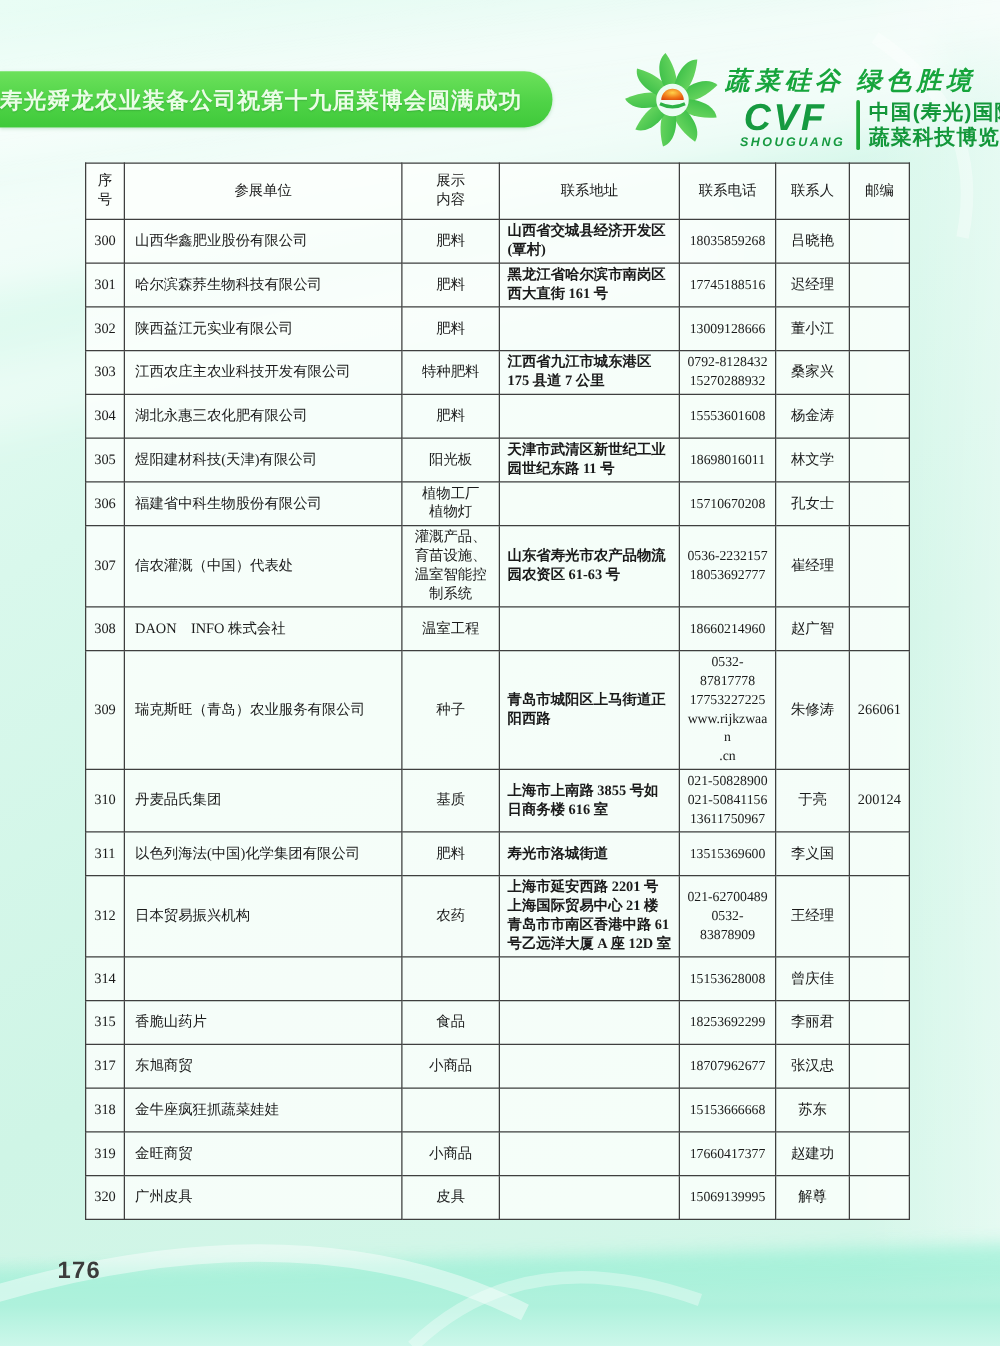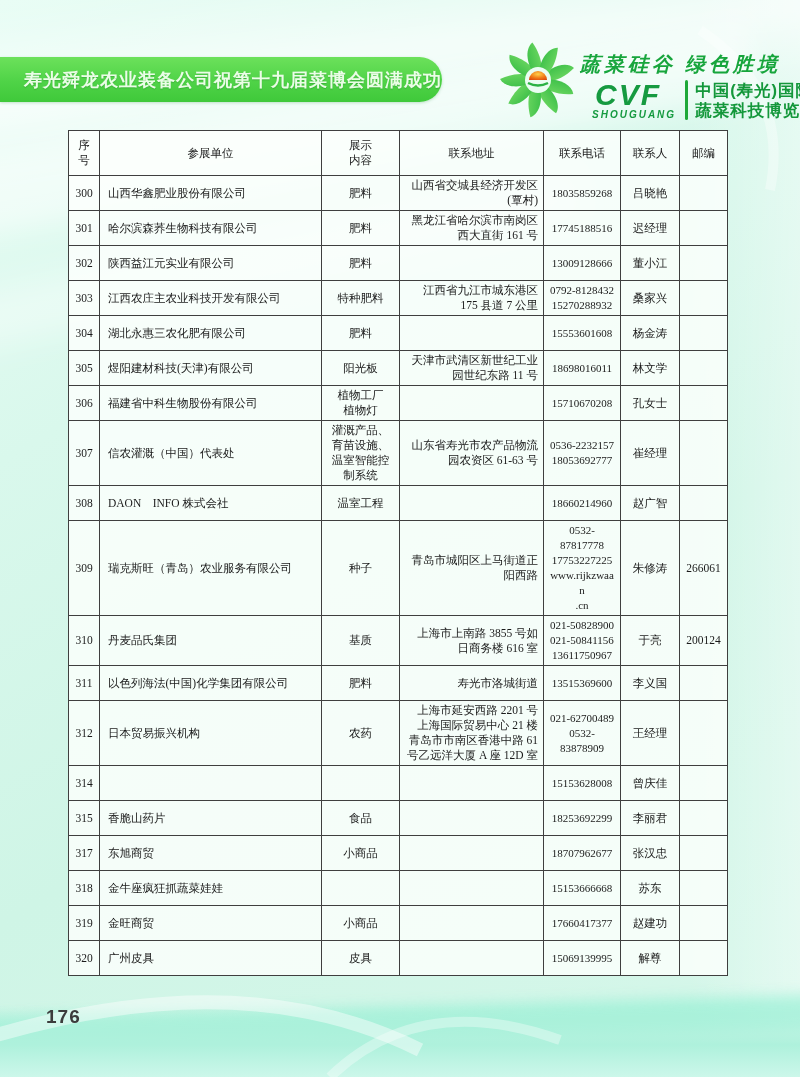--- a/index.html
+++ b/index.html
@@ -18,21 +18,21 @@
   .d6{right:0;top:0;width:110px;height:1077px;
       background:linear-gradient(90deg,rgba(255,255,255,0),rgba(255,255,255,.38));}
   .d4{top:1006px;left:-60px;width:950px;height:38px;background:#8beed0;opacity:.6;
       transform:rotate(-1.6deg);filter:blur(7px);}
   .d5{bottom:0;left:0;width:800px;height:72px;
       background:linear-gradient(180deg,rgba(178,242,222,0) 0%,#aef1dc 55%,#ccf7ea 100%);}
   .arcs{top:0;left:0;}
   
   .banner{position:absolute;left:0;top:57px;width:442px;height:45px;border-radius:0 24px 24px 0;
       background:linear-gradient(180deg,#6ce15b 0%,#4fd347 55%,#3fc93a 100%);
-      display:flex;align-items:center;justify-content:flex-end;
+      display:flex;align-items:center;justify-content:flex-start;
       box-shadow:0 1px 3px rgba(40,140,60,.25);}
   .banner-text{color:#eafde6;font-size:18px;font-weight:bold;letter-spacing:1px;white-space:nowrap;
       text-shadow:0 1px 1px rgba(30,120,40,.35);}
   
   .logo{position:absolute;left:498px;top:38px;width:296px;height:82px;display:flex;align-items:flex-end;}
   .swirl{width:80px;height:80px;flex:0 0 auto;}
   .logo-text{margin-left:2px;flex:1;}
   .slogan{font-family:"Liberation Serif",serif;font-style:italic;font-weight:bold;
       color:#17a53c;font-size:20px;letter-spacing:4px;white-space:nowrap;margin-top:4px;}
   .logo-row{display:flex;align-items:center;margin-top:2px;}
@@ -43,21 +43,21 @@
   .cn{color:#13973a;font-weight:bold;font-size:16.5px;line-height:20px;letter-spacing:1px;white-space:nowrap;}
   
   .tbl{position:absolute;left:68px;top:130px;width:659px;border-collapse:collapse;
       font-family:"Liberation Serif",serif;color:#1a1a1a;table-layout:fixed;}
   .tbl th,.tbl td{border:1px solid #3f3f3f;background:rgba(253,255,253,.82);
       font-weight:normal;font-size:11.5px;line-height:15px;padding:2px 5px;
       white-space:pre-line;word-break:break-word;vertical-align:middle;}
   .tbl thead th{height:40px;text-align:center;}
   .tbl td{height:30px;text-align:center;}
   .tbl td.col1{text-align:left;padding-left:8px;}
-  .tbl td.col3{text-align:right;padding-left:6px;}
+  .tbl td.col3{text-align:left;padding-left:6px;font-weight:bold;}
   .tbl td.col4{font-size:11px;letter-spacing:0;}
   .tbl{border:1.5px solid #333;}
   .c0{width:31px;} .c1{width:222px;} .c2{width:78px;} .c3{width:144px;}
   .c4{width:77px;} .c5{width:59px;} .c6{width:48px;}
   
   .pageno{position:absolute;left:46px;top:1006px;font-size:19px;color:#3c3c3c;letter-spacing:1px;font-weight:bold;}
 </style>
 </head>
 <body>
 

